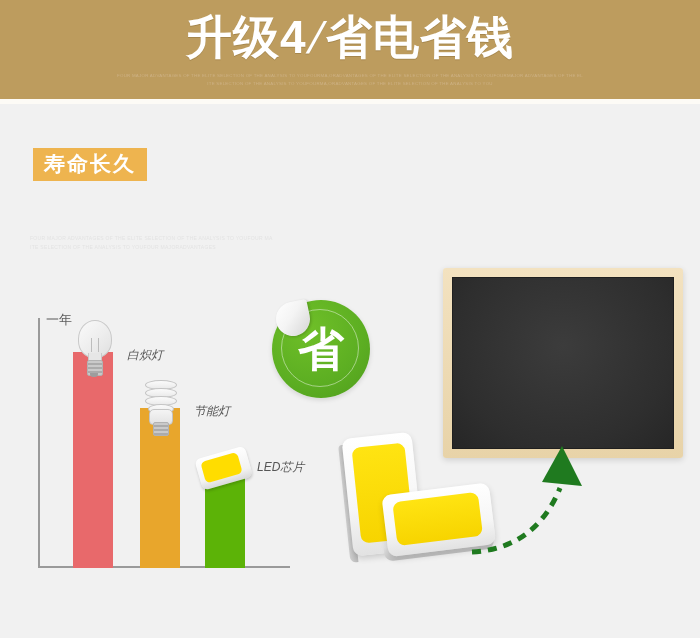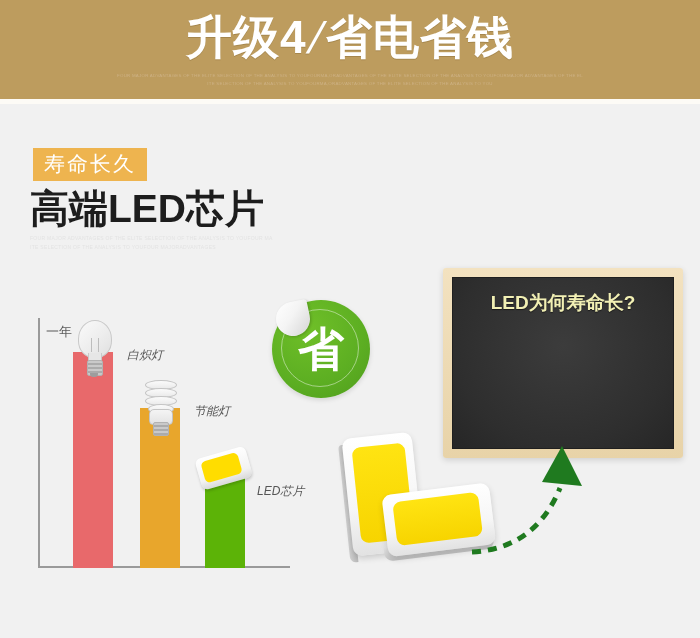--- a/index.html
+++ b/index.html
@@ -57,21 +57,21 @@
   }
 
   
   .tag-badge{
     position:absolute;left:33px;top:148px;
     background:#eeb council;
     background:#edb košick;
     background:#eeb44f;
     color:#ffffff;
     font-size:21px;
-    font-weight:normal;
+    font-weight:bold;
     letter-spacing:2px;
     padding:4px 11px 5px 11px;
     line-height:24px;
     white-space:nowrap;
   }
   .main-heading{
     position:absolute;left:30px;top:186px;
     color:#1d1d1d;
     font-size:39px;
     font-weight:bold;
@@ -95,36 +95,36 @@
   }
   .axis-y{
     position:absolute;left:18px;top:18px;width:2px;height:250px;
     background:#9a9a9a;
   }
   .axis-x{
     position:absolute;left:18px;top:266px;width:252px;height:2px;
     background:#9a9a9a;
   }
   .axis-label{
-    position:absolute;left:26px;top:24px;
+    position:absolute;left:26px;top:12px;
     color:#5c5c5c;font-size:13px;line-height:16px;white-space:nowrap;
   }
   .bar{position:absolute;bottom:32px;}
   .bar-1{left:53px;width:40px;height:216px;background:#e8696b;}
   .bar-2{left:120px;width:40px;height:160px;background:#e8a62c;}
   .bar-3{left:185px;width:40px;height:104px;background:#5cb307;}
 
   .bar-lbl{
     position:absolute;color:#565656;font-size:12px;line-height:14px;
     white-space:nowrap;
     font-style:italic;
   }
   .lbl-1{left:107px;top:48px;}
   .lbl-2{left:174px;top:104px;}
-  .lbl-3{left:237px;top:184px;}
+  .lbl-3{left:237px;top:160px;}
 
   
   .bulb{position:absolute;left:54px;top:20px;width:40px;height:58px;}
   .bulb .glass{
     position:absolute;left:4px;top:0;width:32px;height:36px;
     border-radius:50% 50% 45% 45%;
     background:linear-gradient(135deg,#fafafa 0%,#ededed 55%,#e0e0e0 100%);
     border:1.4px solid #c9c9c9;
   }
   .bulb .neck{
@@ -279,21 +279,20 @@
     <div class="banner-sub">
       <span>FOUR MAJOR ADVANTAGES OF THE ELITE SELECTION OF THE ANALYSIS TO YOUFOURMA,ORADVANTAGES OF THE ELITE SELECTION OF THE ANALYSIS TO YOUFOURMAJOR ADVANTAGES OF THE EL</span>
       <span class="l2">ITE SELECTION OF THE ANALYSIS TO YOUFOURMA,ORADVANTAGES OF THE ELITE SELECTION OF THE ANALYSIS TO YOU</span>
     </div>
   </div>
   <div class="banner-strip"></div>
 
   <div class="body-panel"></div>
 
   <div class="tag-badge">寿命长久</div>
-  <div class="main-heading">高端LED芯片</div>
   <div class="heading-sub">
     <span>FOUR MAJOR ADVANTAGES OF THE ELITE SELECTION OF THE ANALYSIS TO YOUFOUR MA</span>
     <span class="l2">ITE SELECTION OF THE ANALYSIS TO YOUFOUR MAJORADVANTAGES</span>
   </div>
 
   <div class="chart">
     <div class="axis-y"></div>
     <div class="axis-x"></div>
     <div class="axis-label">一年</div>
 
@@ -329,21 +328,20 @@
 
   <div class="sticker">
     <div class="disc"></div>
     <div class="ring"></div>
     <div class="ch">省</div>
     <div class="curl"></div>
   </div>
 
   <div class="board">
     <div class="board-inner">
-      <div class="board-title">LED为何寿命长?</div>
     </div>
   </div>
 
   <div class="chips">
     <div class="chip chipA">
       <div class="side"></div>
       <div class="top-face"></div>
       <div class="phos"></div>
     </div>
     <div class="chip chipB">

